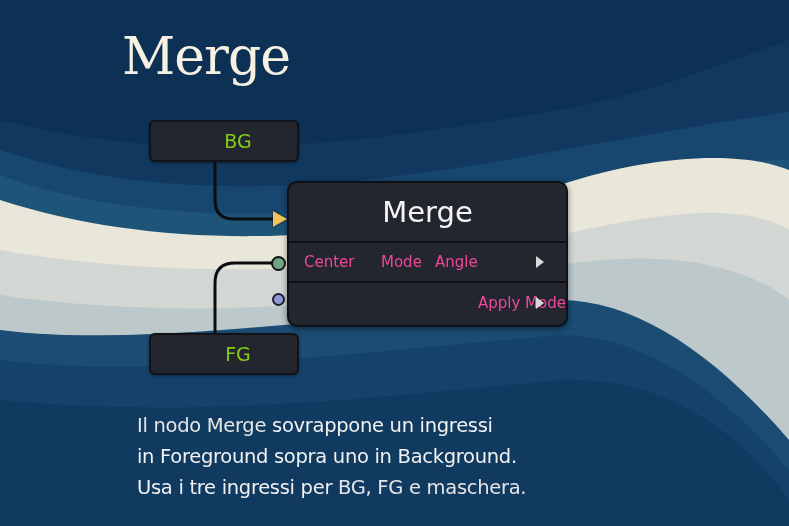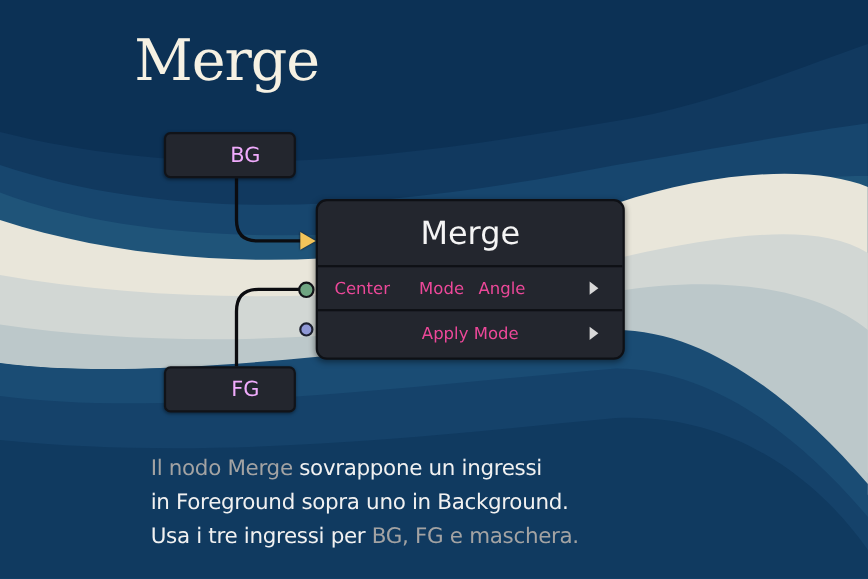--- a/index.html
+++ b/index.html
@@ -10,24 +10,24 @@
     }
     .bg-svg { position: absolute; left: 0; top: 0; width: 789px; height: 526px; }
     .title {
       position: absolute; left: 122px; top: 30px;
       font-family: "DejaVu Serif", "Liberation Serif", serif;
       font-size: 52px; color: #f6f1e3; letter-spacing: -1px;
       line-height: 1;
     }
     .wires { position: absolute; left: 0; top: 0; width: 789px; height: 526px; pointer-events: none; }
     .small-node {
-      position: absolute; width: 120px; height: 42px;
+      position: absolute; width: 150px; height: 42px;
       background: #23262e; border: 2px solid #111318; border-radius: 6px;
       box-sizing: border-box; display: flex; align-items: center; justify-content: center;
-      color: #f0abfc; font-size: 19px;
+      color: #84cc16; font-size: 19px;
       box-shadow: 0 1px 3px rgba(0,0,0,0.4);
       padding-left: 28px;
     }
     .node-bg { left: 149px; top: 120px; }
     .node-fg { left: 149px; top: 333px; }
     .merge-node {
       position: absolute; left: 287px; top: 181px; width: 281px; height: 146px;
       background: #23262e; border: 2px solid #0e1015; border-radius: 10px;
       box-sizing: border-box; overflow: hidden;
       box-shadow: 0 2px 6px rgba(0,0,0,0.45);
@@ -38,21 +38,21 @@
       border-bottom: 2px solid #0e1015; box-sizing: border-box;
     }
     .merge-row {
       height: 40px; display: flex; align-items: center; position: relative;
       color: #ec4899; font-size: 15px; box-sizing: border-box;
     }
     .row1 { border-bottom: 2px solid #0e1015; }
     .row1 .p-center { position: absolute; left: 15px; }
     .row1 .p-size { position: absolute; left: 92px; }
     .row1 .p-angle { position: absolute; left: 146px; text-align: right; }
-    .row2 .p-apply { position: absolute; left: 0; right: 0; text-align: center; }
+    .row2 .p-apply { position: absolute; left: 0; right: 0; text-align: right; }
     .row-arrow {
       position: absolute; right: 22px; width: 0; height: 0;
       border-top: 6px solid transparent; border-bottom: 6px solid transparent;
       border-left: 8px solid #d9d9d9;
     }
     .socket { position: absolute; box-sizing: border-box; }
     .socket-bg {
       left: 273px; top: 211px; width: 0; height: 0;
       border-top: 8px solid transparent; border-bottom: 8px solid transparent;
       border-left: 14px solid #f2c45a;
@@ -64,21 +64,21 @@
     }
     .socket-mask {
       left: 272px; top: 293px; width: 13px; height: 13px; border-radius: 50%;
       background: #8f98d6; border: 2px solid #1c2030;
     }
     .caption {
       position: absolute; left: 137px; top: 410px;
       font-size: 19.5px; line-height: 31px; color: #f1f1f1;
       font-family: "DejaVu Sans", sans-serif; letter-spacing: -0.3px;
     }
-    .accent { color: #a3a3a3; }
+    .accent { color: #e5e5e5; }
   </style>
 </head>
 <body>
 
 <svg class="bg-svg" viewBox="0 0 789 526" preserveAspectRatio="none">
   <rect x="0" y="0" width="789" height="526" fill="#0c3155"></rect>
   <path d="M0,120 C200,170 380,140 560,110 C650,95 730,60 789,40 L789,526 L0,526 Z" fill="#11395f"></path>
   <path d="M0,150 C180,210 380,185 560,150 C650,135 730,120 789,112 L789,526 L0,526 Z" fill="#17466e"></path>
   <path d="M0,175 C160,235 380,215 560,185 C650,170 720,160 789,160 L789,526 L0,526 Z" fill="#1f5479"></path>
   <path d="M0,200 C170,255 380,245 560,185 C650,155 740,150 789,170 L789,430 C700,380 620,320 560,300 C380,300 150,350 0,330 Z" fill="#e9e6da"></path>

